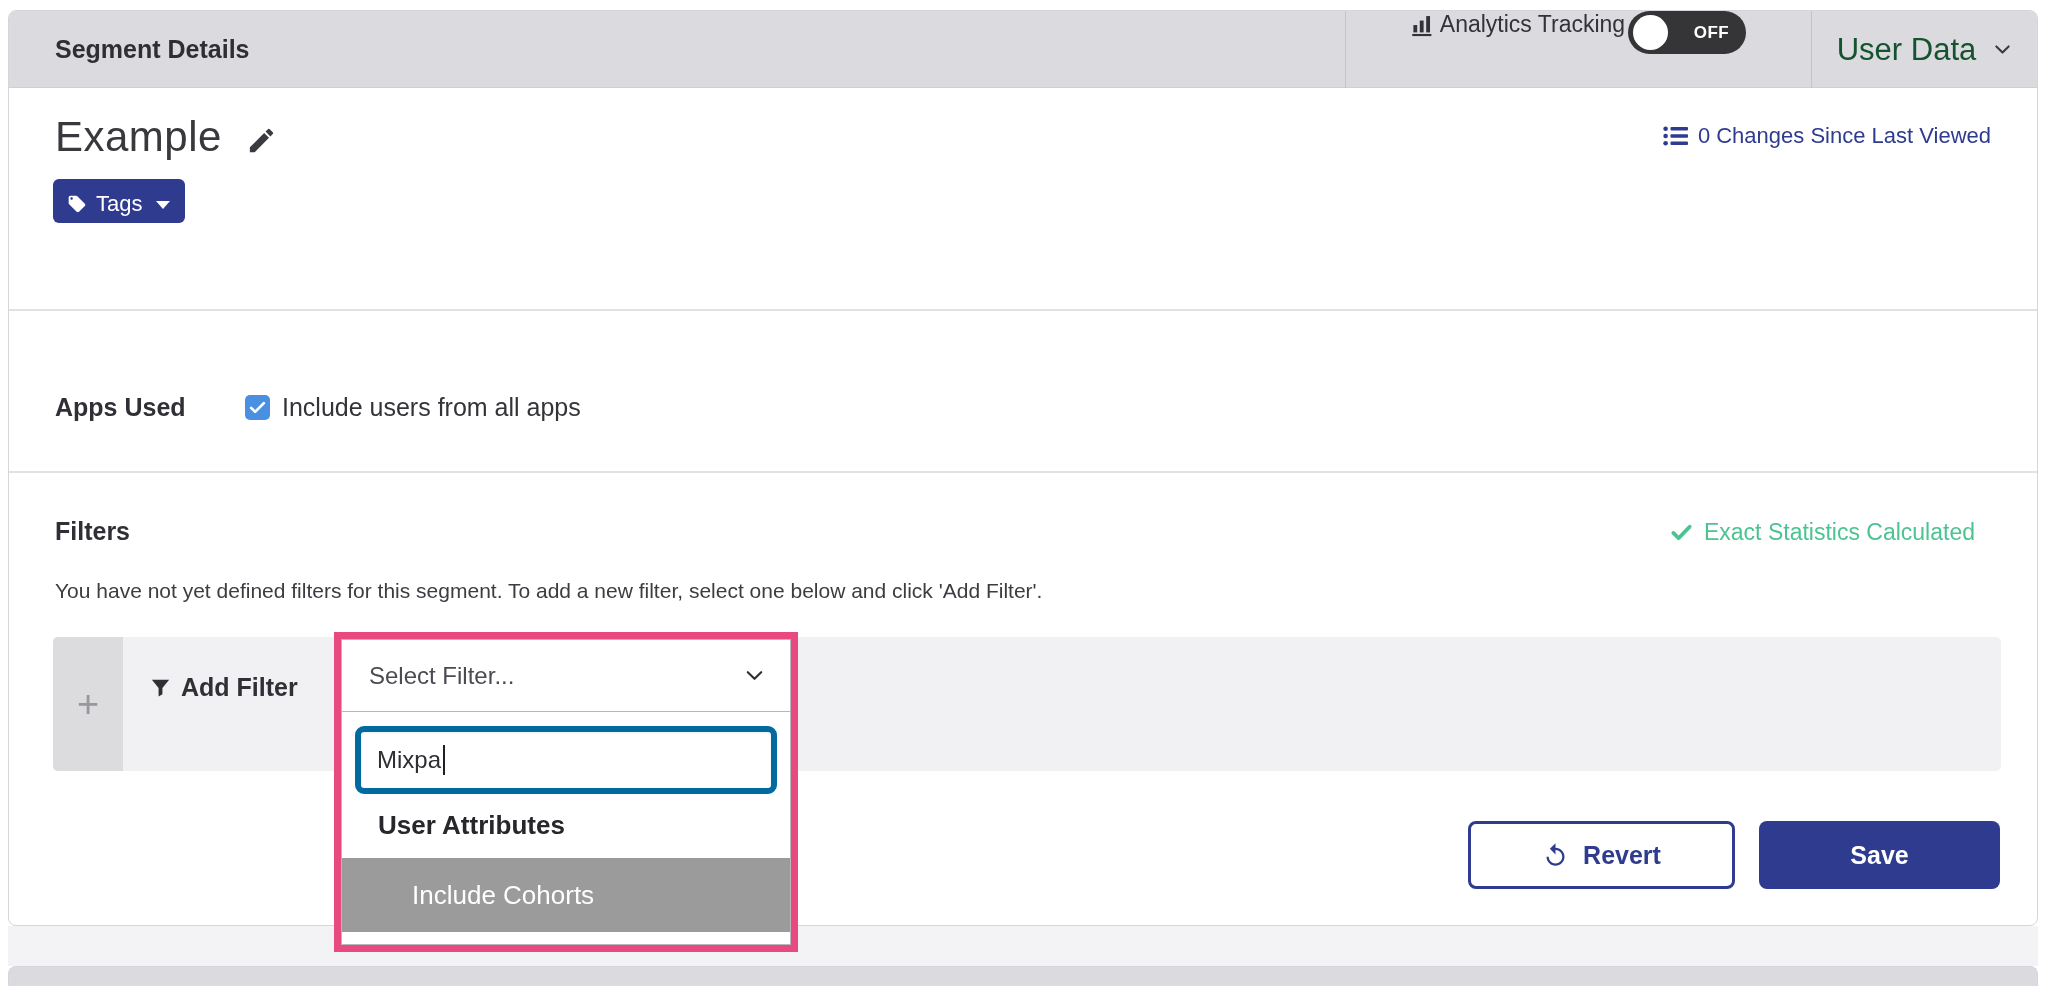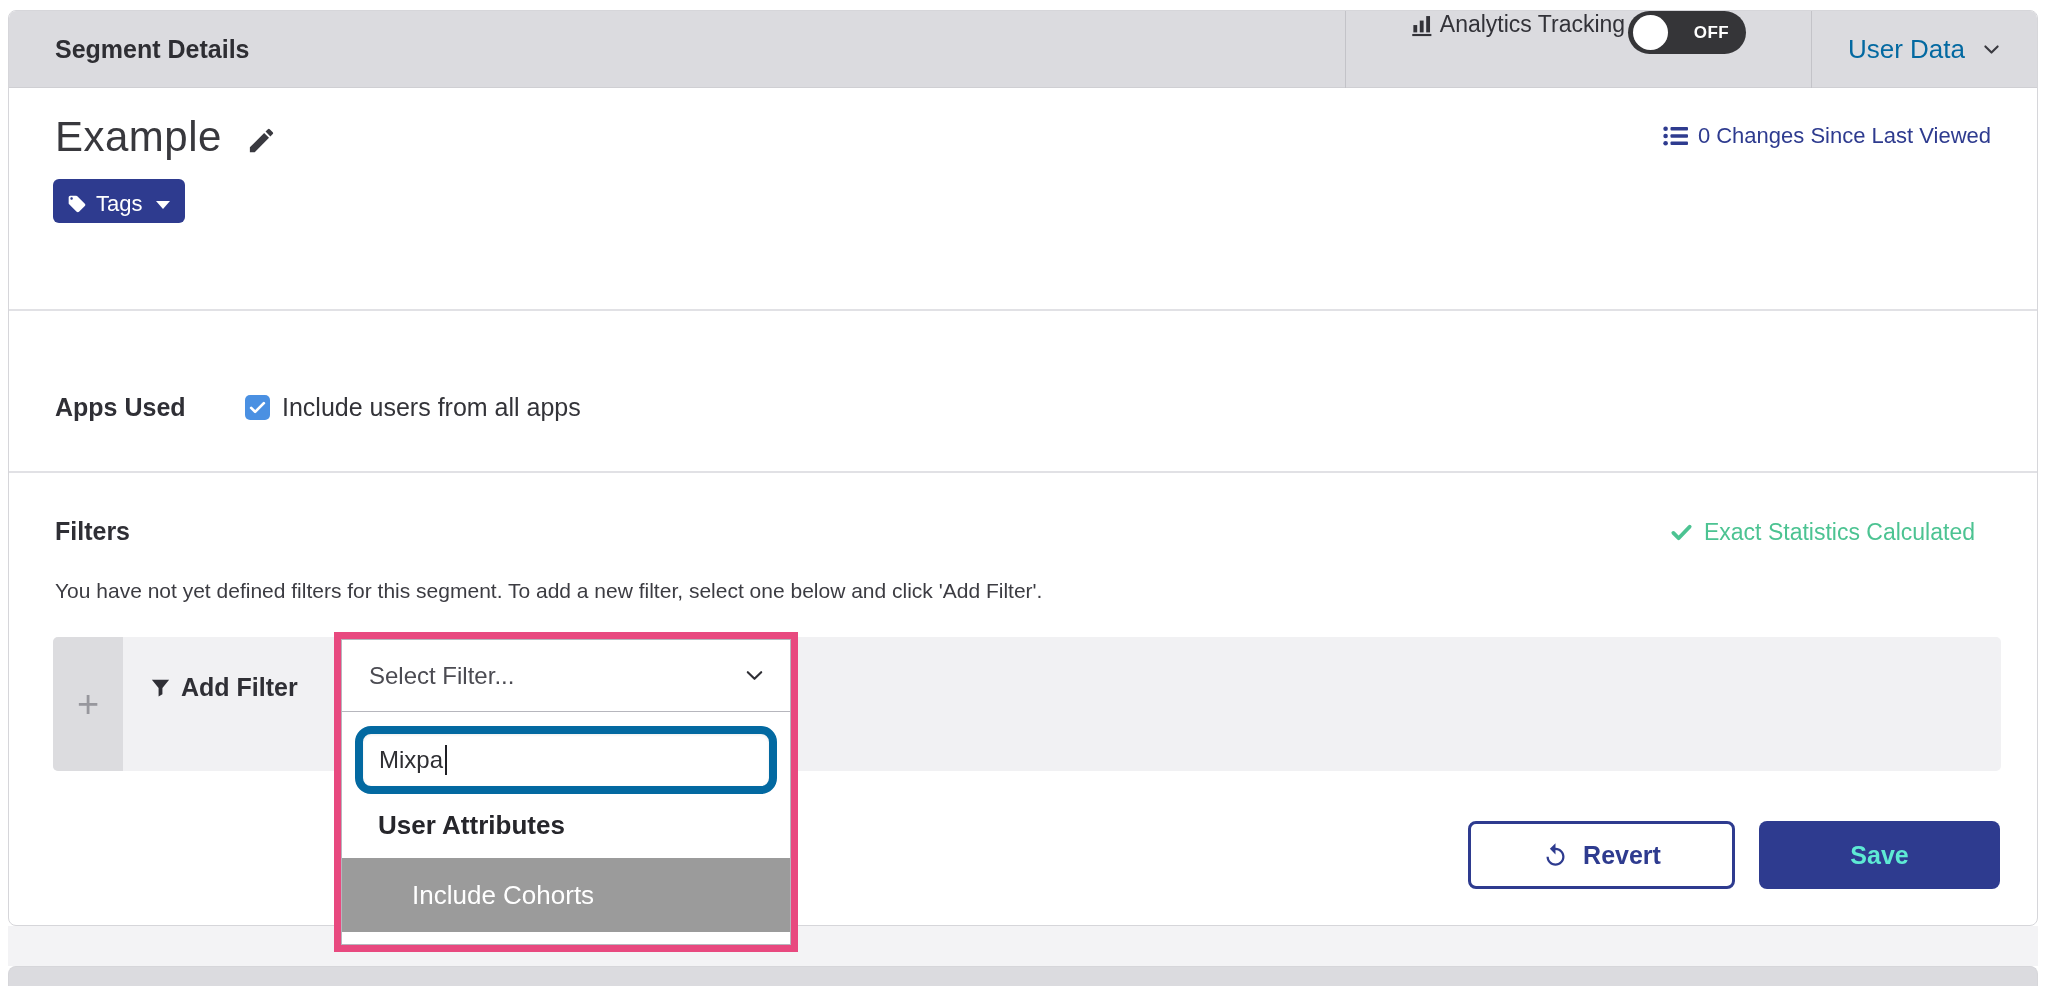--- a/index.html
+++ b/index.html
@@ -53,21 +53,21 @@
     border-radius:50%;background:#ffffff;
   }
   .toggle .state{
     position:absolute;right:17px;top:0;height:43px;line-height:43px;
     color:#ffffff;font-size:17px;font-weight:700;letter-spacing:.5px;
   }
   .hdr-userdata{
     position:absolute;left:1802px;top:0;width:228px;height:77px;
     display:flex;align-items:center;justify-content:center;gap:16px;cursor:pointer;
   }
-  .hdr-userdata .lbl{font-size:26px;color:#0369a1;}
+  .hdr-userdata .lbl{font-size:31px;color:#14532d;}
   .chev{color:#3a3a40;display:block;}
 
   
   .divider{position:absolute;left:0;width:100%;height:2px;background:#e1e1e5;}
   .d1{top:298px;} .d2{top:460px;}
 
   
   .seg-title{
     position:absolute;left:46px;top:102px;display:flex;align-items:center;gap:24px;
   }
@@ -130,21 +130,21 @@
   .dd-select{
     position:absolute;left:0;top:0;width:100%;height:72px;
     display:flex;align-items:center;padding:0 24px 0 27px;cursor:pointer;
     border-bottom:1px solid #b6b6bd;background:#ffffff;
   }
   .dd-select .val{font-size:24px;color:#4b4b52;}
   .dd-select .chev{margin-left:auto;}
   .dd-panel{position:absolute;left:0;top:73px;width:100%;bottom:0;background:#ffffff;overflow:hidden;}
   .dd-search{
     position:absolute;left:13px;top:13px;width:422px;height:68px;
-    border:8px solid #0369a1;border-radius:16px;background:#ffffff;
+    border:6px solid #0369a1;border-radius:9px;background:#ffffff;
     box-shadow:inset 0 1px 3px rgba(0,0,0,.08);
     display:flex;align-items:center;padding-left:16px;cursor:text;
   }
   .dd-search .txt{font-size:24px;color:#2f2f33;}
   .text-cursor{width:2px;height:30px;background:#1f1f24;margin-left:2px;}
   .dd-group{
     position:absolute;left:36px;top:97px;font-size:26px;font-weight:700;color:#26262b;
   }
   .dd-option{
     position:absolute;left:0;top:145px;width:100%;height:74px;
@@ -157,21 +157,21 @@
     position:absolute;left:1459px;top:810px;width:267px;height:68px;
     background:#ffffff;border:3px solid var(--indigo);border-radius:8px;
     display:flex;align-items:center;justify-content:center;gap:14px;
     color:var(--indigo);font-size:25px;font-weight:700;cursor:pointer;
     font-family:inherit;
     text-align:right;
   }
   .btn-save{
     position:absolute;left:1750px;top:810px;width:241px;height:68px;
     background:var(--indigo);border:none;border-radius:8px;
-    color:#5eead4;font-size:25px;font-weight:700;cursor:pointer;
+    color:#ffffff;font-size:25px;font-weight:700;cursor:pointer;
     font-family:inherit;
   }
   .replay-icon{color:var(--indigo);display:block;}
 
   
   .below-strip{position:absolute;left:8px;top:926px;width:2030px;height:40px;background:#f3f3f5;}
   .bottom-bar{
     position:absolute;left:8px;top:966px;width:2030px;height:20px;
     background:var(--header-gray);border-radius:8px 8px 0 0;border:1px solid #d6d6da;border-bottom:none;
   }

